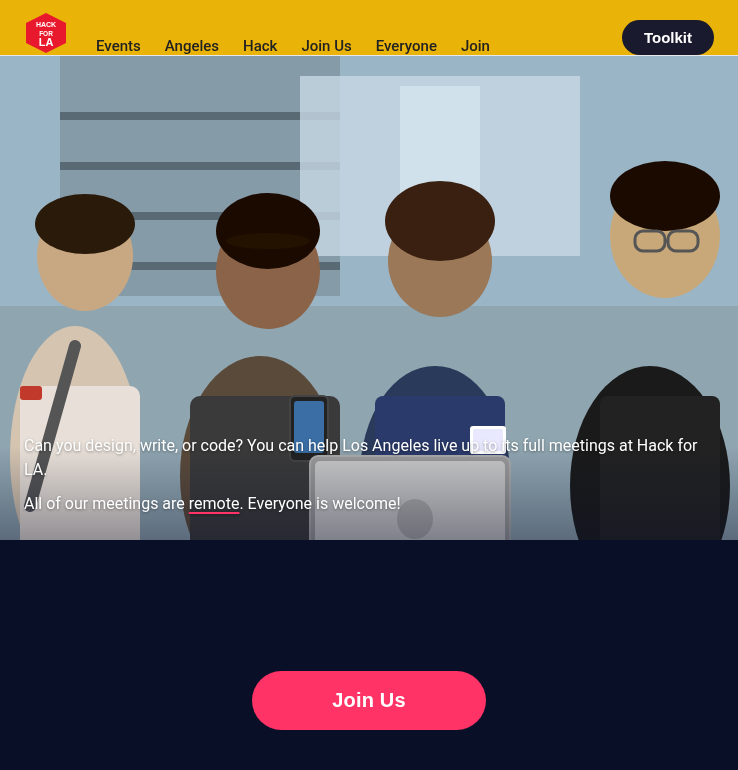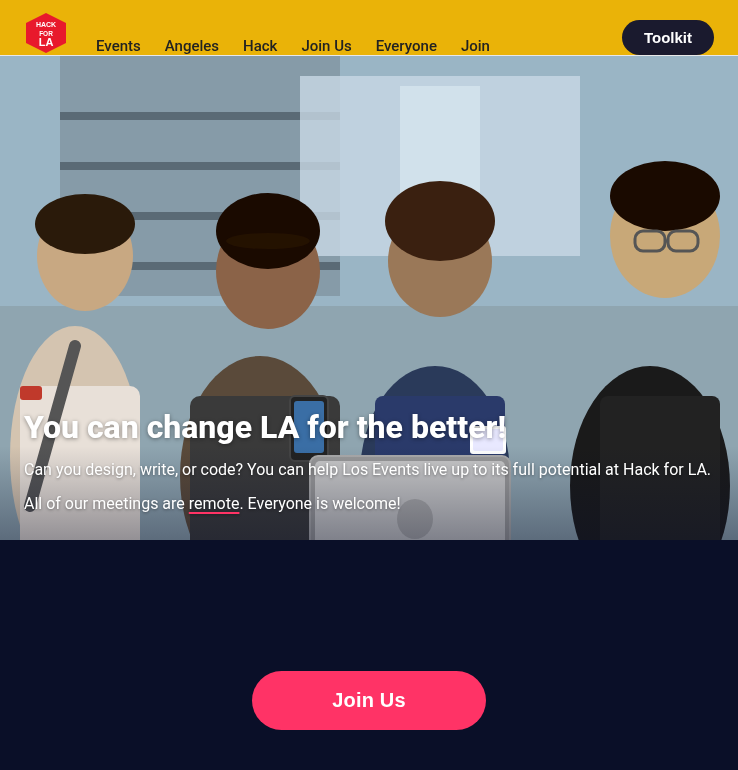--- a/index.html
+++ b/index.html
@@ -278,22 +278,21 @@
       <rect x="668" y="175" width="30" height="20" rx="8" fill="none" stroke="#555" stroke-width="3"></rect>
       <line x1="665" y1="185" x2="668" y2="185" stroke="#555" stroke-width="3"></line>
 
       <rect x="600" y="340" width="120" height="200" rx="8" fill="#222"></rect>
     </svg>
   </div>
 
   <div class="hero-overlay"></div>
 
   <div class="hero-text">
-    <h1 class="hero-title">You can change LA for the better!</h1>
-    <p class="hero-subtitle">Can you design, write, or code? You can help Los Events live up to its full potential at Hack for LA.</p>
+    <p class="hero-subtitle">Can you design, write, or code? You can help Los Angeles live up to its full meetings at Hack for LA.</p>
     <p class="hero-remote">
       <span>All of our meetings are </span><span class="remote-link">remote</span><span>. Everyone is welcome!</span>
     </p>
   </div>
 
   <div class="hero-bottom">
     <button class="join-btn">Join Us</button>
   </div>
 
 </section>

